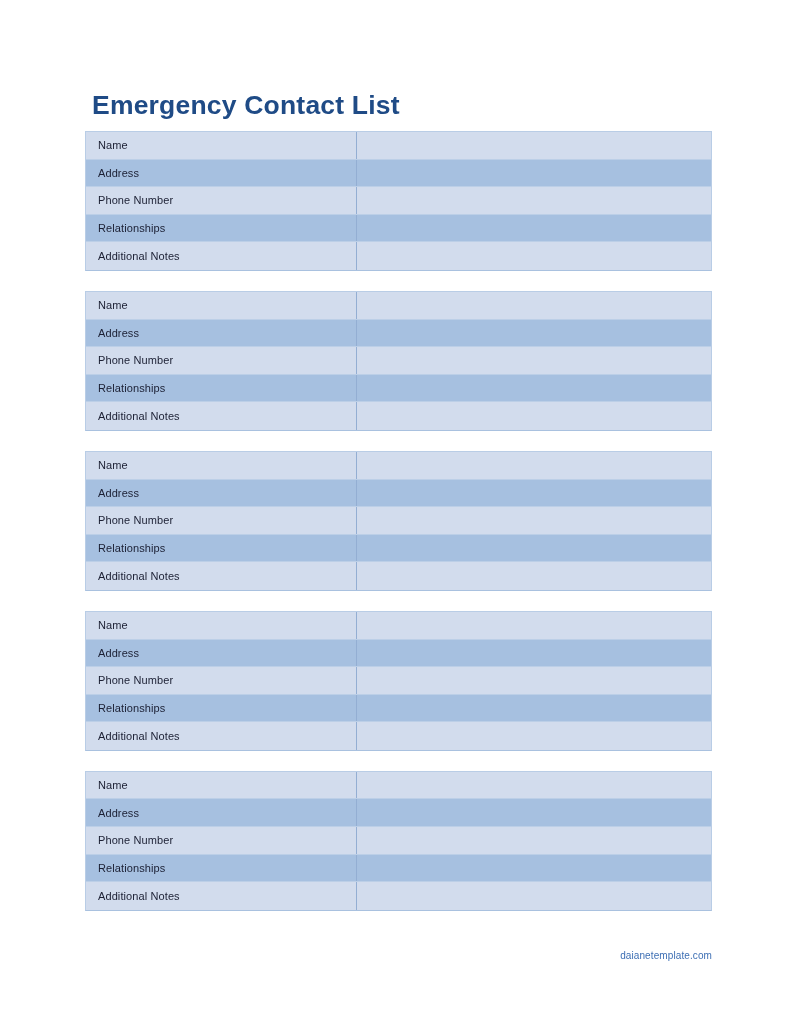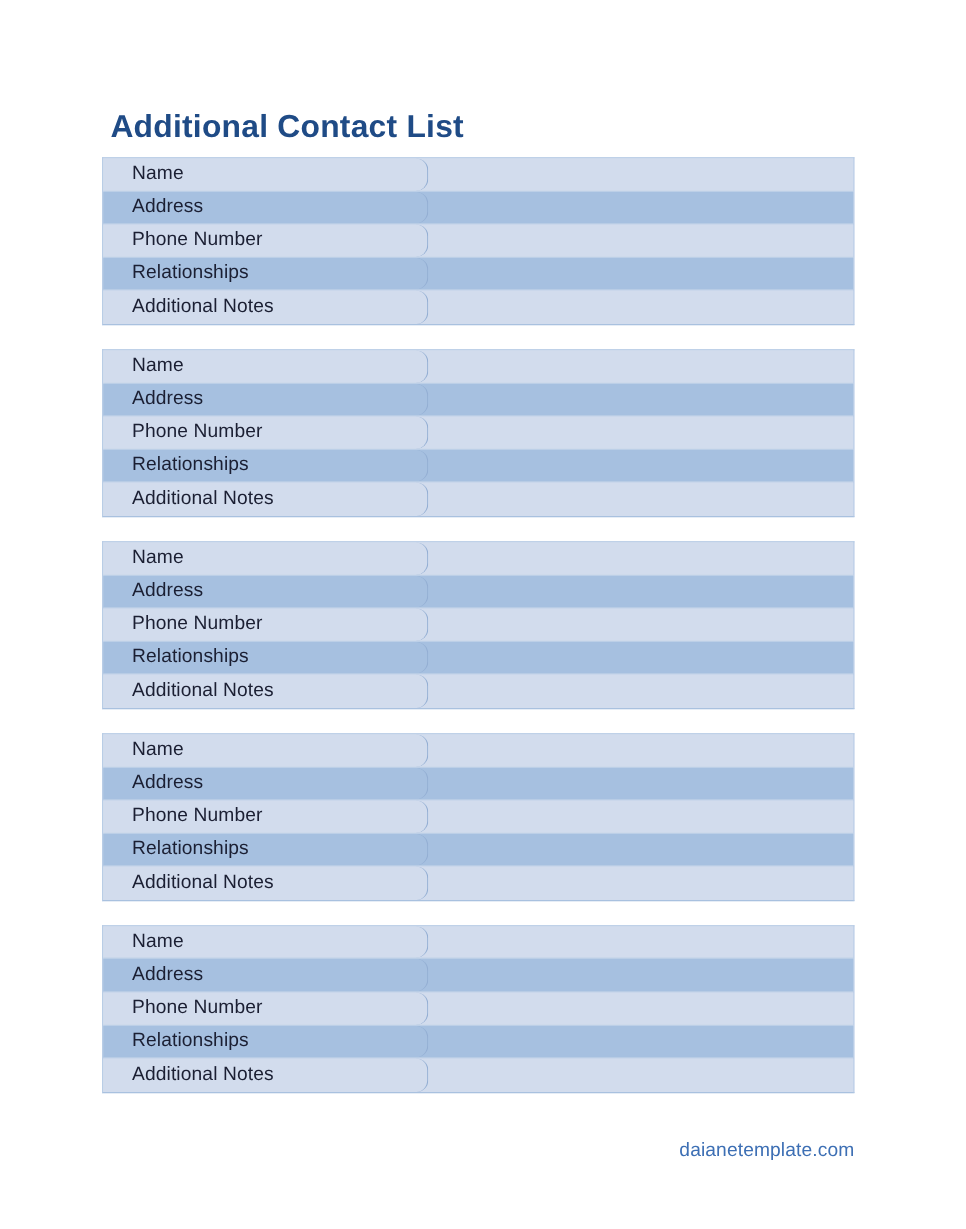--- a/index.html
+++ b/index.html
@@ -67,60 +67,59 @@
     background: #d2dced;
   }
   .contact-row.shade-dark {
     background: #a6c0e0;
     gap: 37px;
   }
 
   .cell-label {
     width: 271px;
     box-sizing: border-box;
-    padding-left: 24px;
+    padding-left: 12px;
     display: flex;
     align-items: center;
     border-right: 1px solid #93aed3;
-    font-size: 16px;
+    font-size: 11px;
     color: #1b1f33;
     letter-spacing: 0.1px;
     white-space: nowrap;
     overflow: hidden;
-    border-radius: 10px;
   }
 
   .cell-value {
     flex: 1 1 auto;
     box-sizing: border-box;
     padding-left: 8px;
     display: flex;
     align-items: center;
     font-size: 12.6px;
     color: #1b1f33;
     white-space: nowrap;
     overflow: hidden;
   }
 
   .footer-link {
     position: absolute;
     right: 93px;
     top: 950px;
-    font-size: 16px;
+    font-size: 10px;
     color: #3d6fb4;
     letter-spacing: 0.1px;
     white-space: nowrap;
   }
 </style>
 </head>
 <body>
 
 <div class="page">
 
-  <h1 class="page-title">Additional Contact List</h1>
+  <h1 class="page-title">Emergency Contact List</h1>
 
   <div class="tables-area">
 
   <div class="contact-block">
         <div class="contact-row shade-light">
           <div class="cell-label">Name</div>
           <div class="cell-value"></div>
         </div>
         <div class="contact-row shade-dark">
           <div class="cell-label">Address</div>

